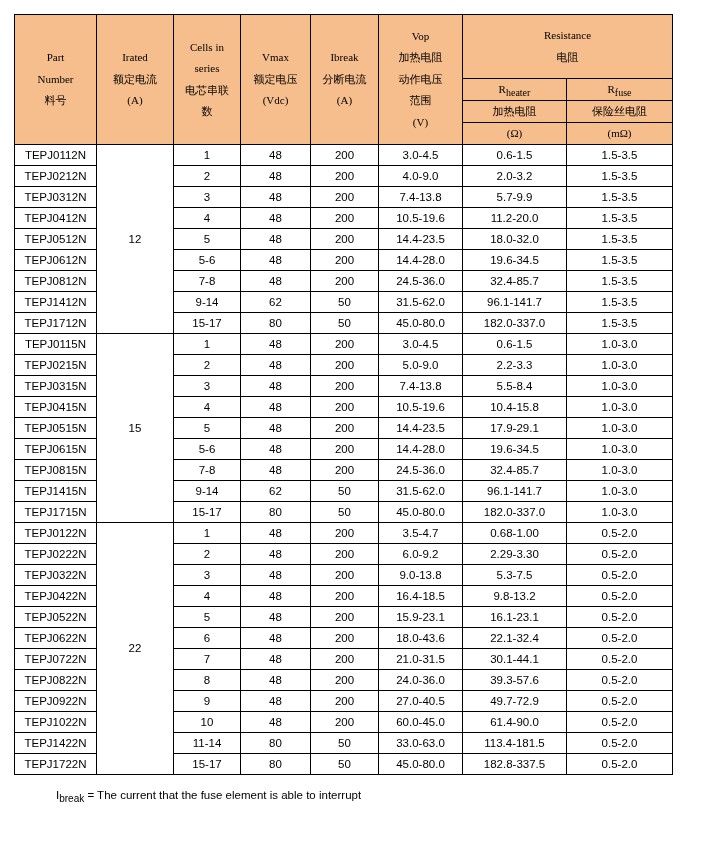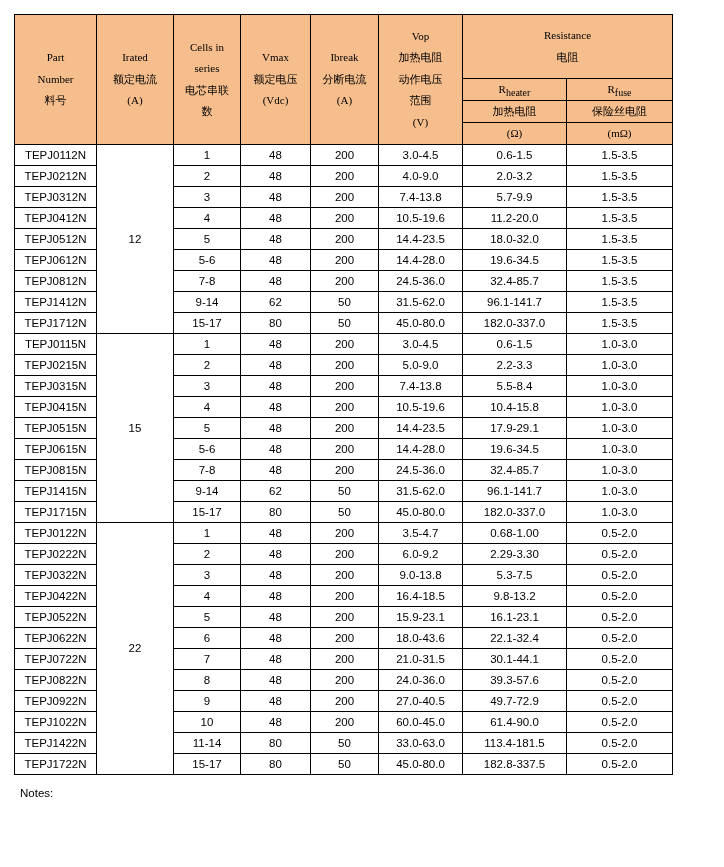--- a/index.html
+++ b/index.html
@@ -399,16 +399,16 @@
           <td>80</td>
           <td>50</td>
           <td>45.0-80.0</td>
           <td>182.8-337.5</td>
           <td>0.5-2.0</td>
         </tr>
       </tbody>
   </table>
 
   <div class="notes">
-    <div class="notes-title">Notes:</div>
+    <div class="note-line"><span class="nsym"><span>I</span><sub>break</sub></span><span> = The current that the fuse element is able to interrupt</span></div>
   </div>
 
 </div>
 
 </body></html>

